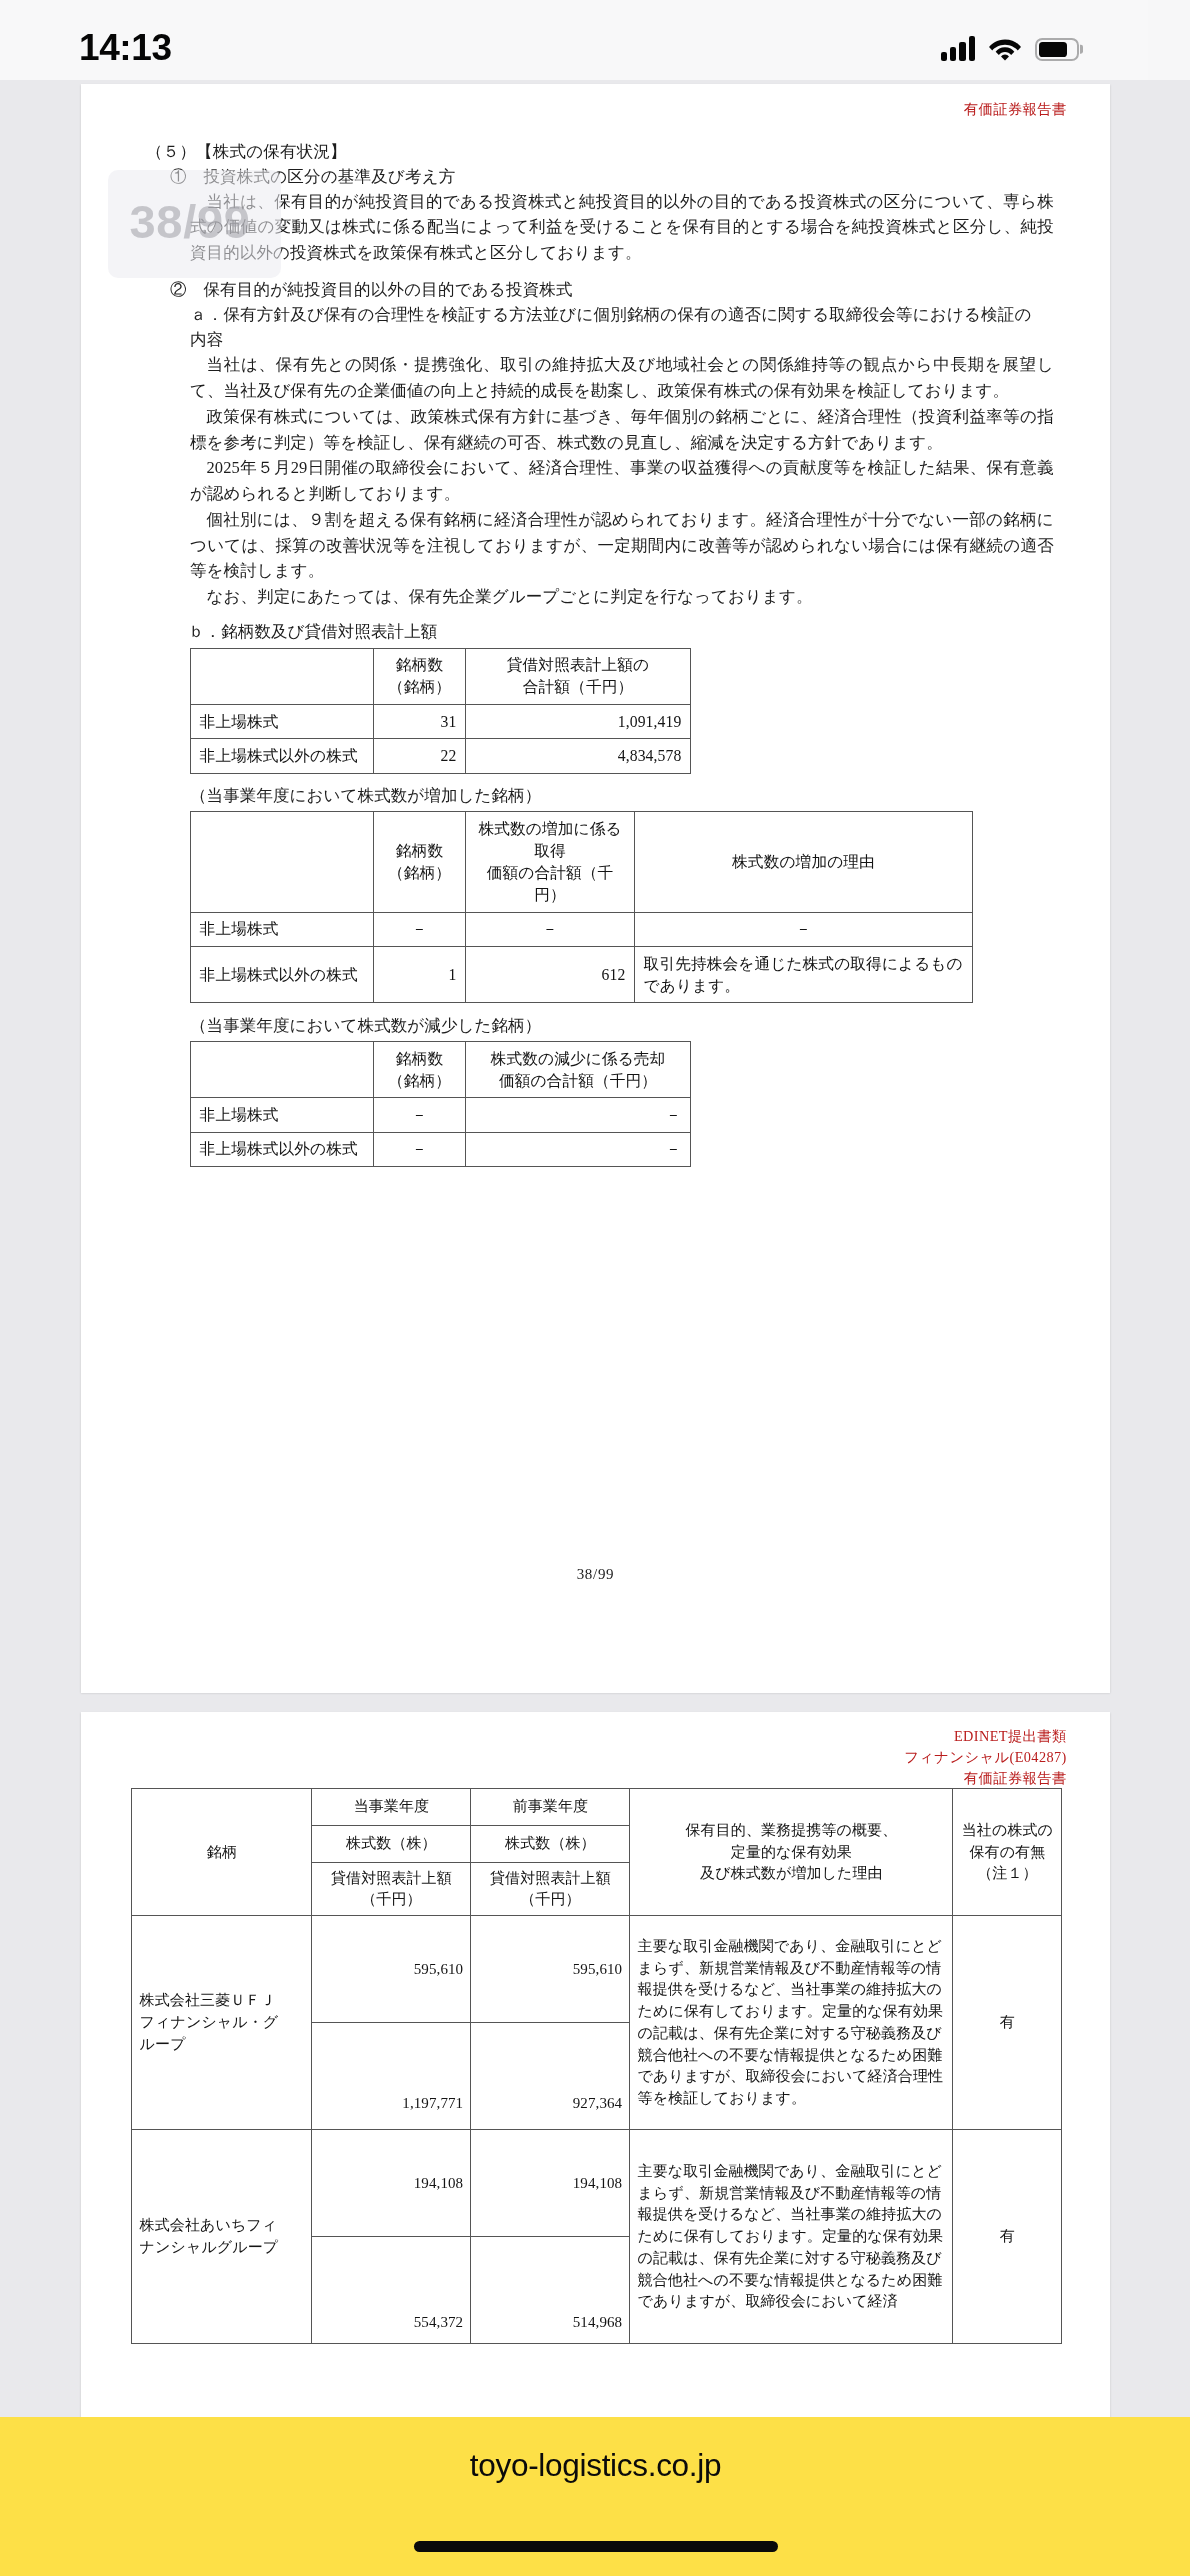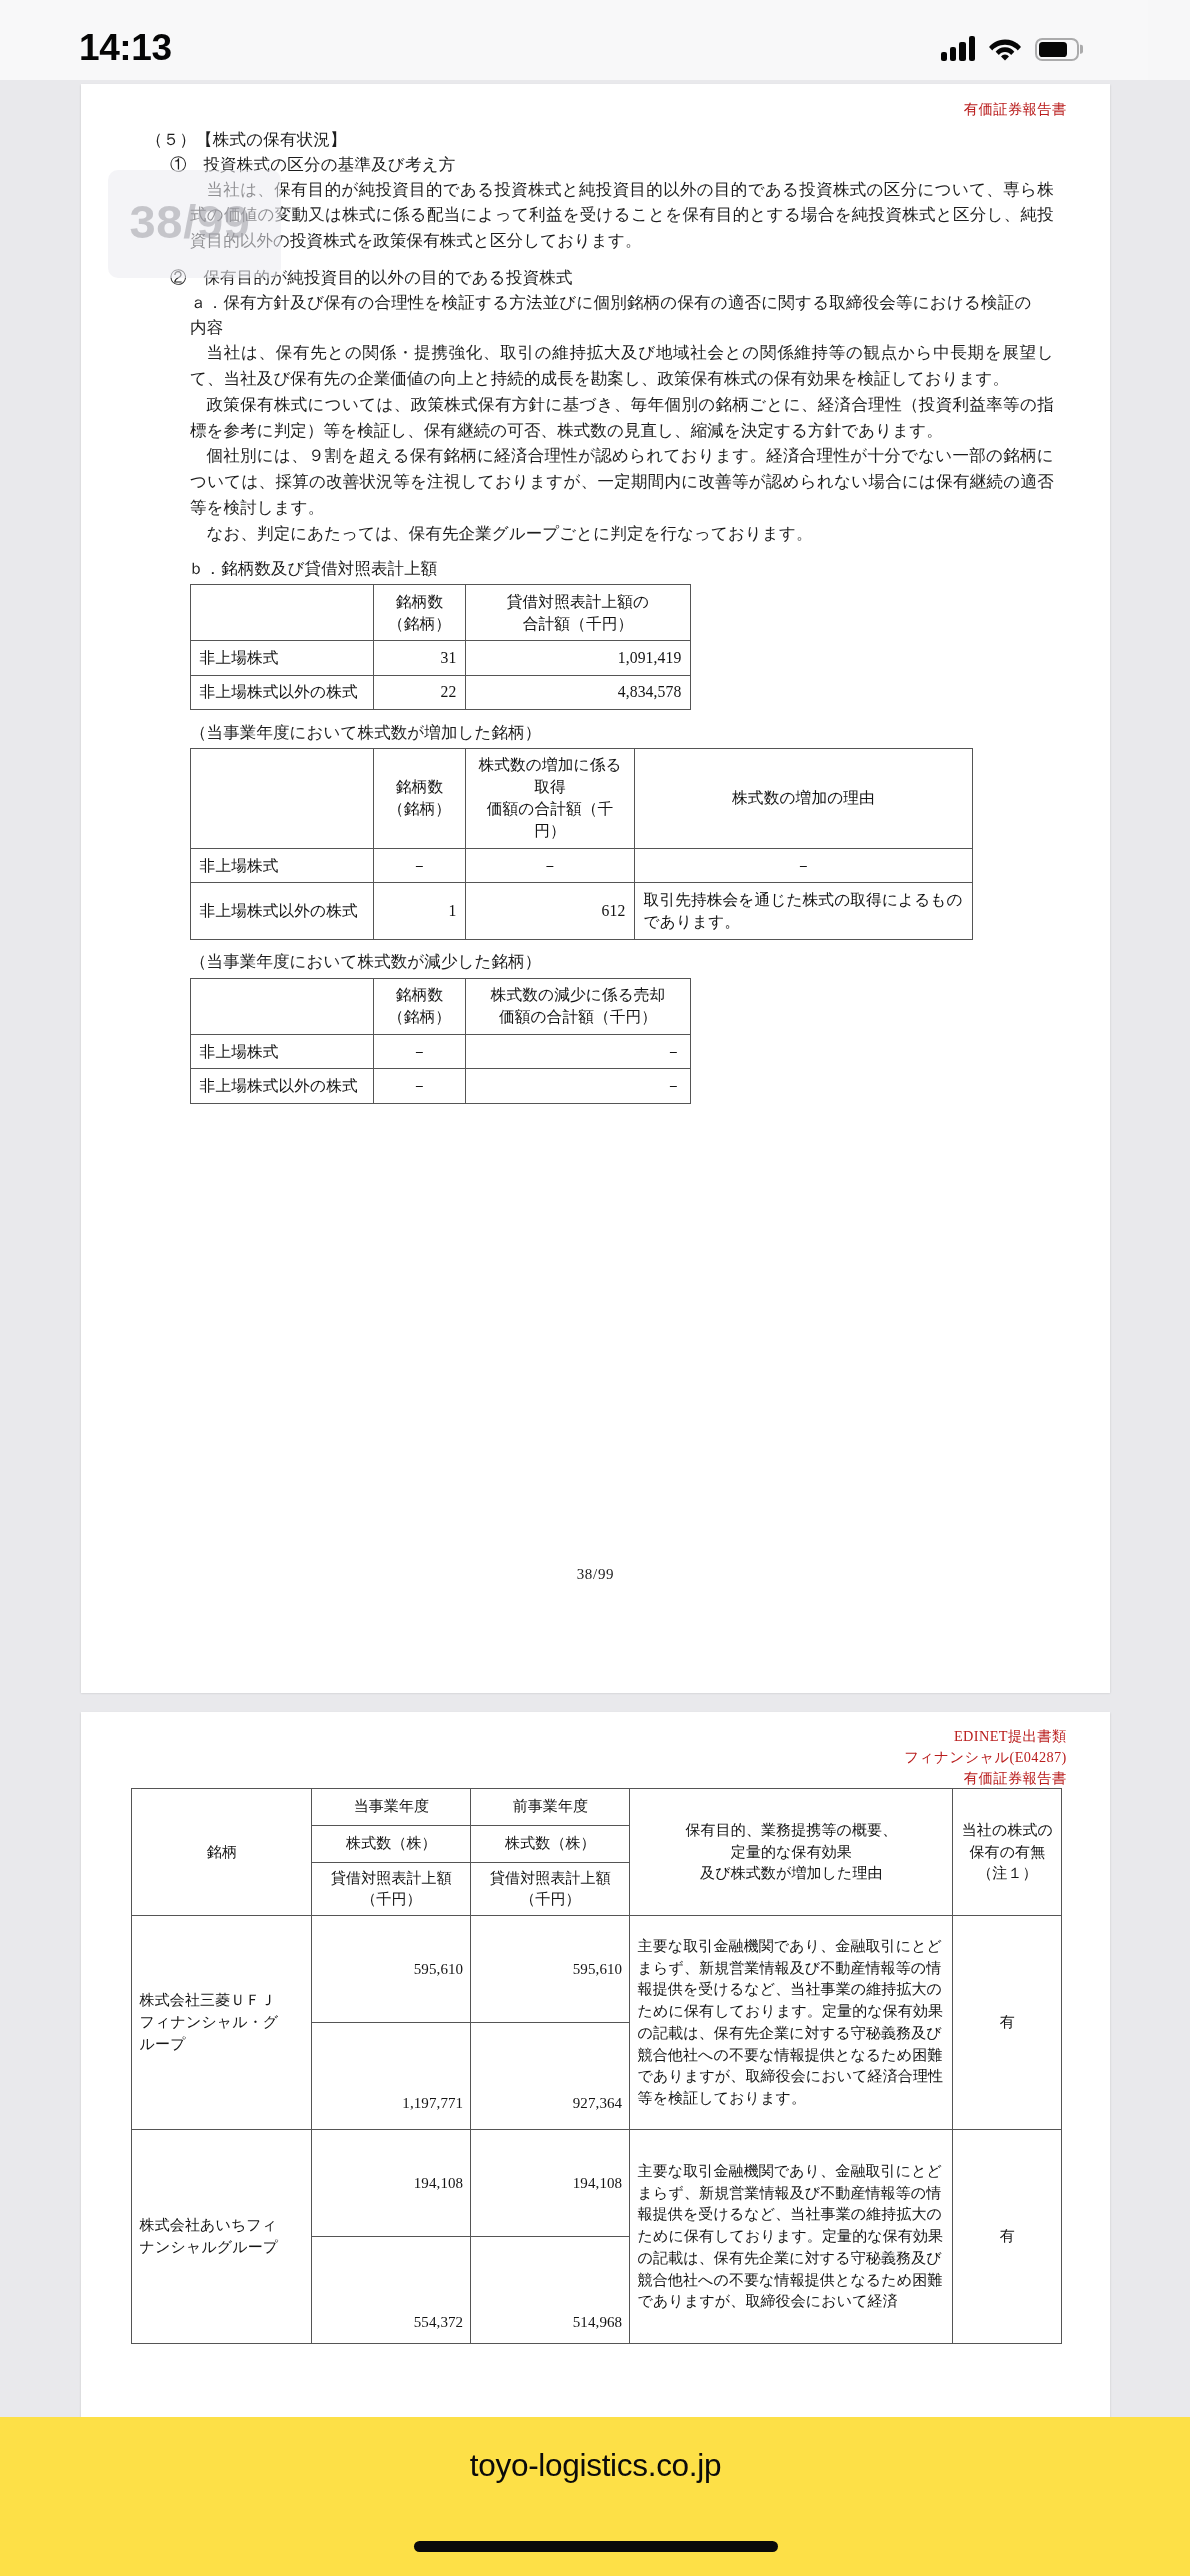--- a/index.html
+++ b/index.html
@@ -106,21 +106,21 @@
     color: #b91c1c;
     line-height: 1.45;
     padding-top: 14.3px;
     padding-right: 4.3px;
     letter-spacing: 0.4px;
   }
   .doc-header div { white-space: nowrap; }
 
   .body-col { padding-left: 26px; padding-right: 7.2px; padding-top: 7.2px; }
 
-  .lvl1 { font-size: 16.5px; color: #1d1d1d; line-height: 1.52; letter-spacing: 0.2px; }
+  .lvl1 { font-size: 16.5px; color: #1d1d1d; line-height: 1.52; letter-spacing: 0.2px; margin-top: 12px; }
   .lvl2 { font-size: 16.5px; color: #1d1d1d; line-height: 1.52; padding-left: 24px; letter-spacing: 0.2px; }
   .lvl3 { font-size: 16.5px; color: #1d1d1d; line-height: 1.52; padding-left: 44px; letter-spacing: 0.2px; }
   .para {
     font-size: 16.5px; color: #1d1d1d;
     line-height: 1.56;
     padding-left: 44px;
     text-indent: 16.5px;
     letter-spacing: 0.1px;
     text-align: justify;
     padding-right: 10px;
@@ -299,20 +299,21 @@
         <div class="body-col">
           <div class="lvl1">（５）【株式の保有状況】</div>
           <div class="lvl2">①　投資株式の区分の基準及び考え方</div>
           <div class="para">当社は、保有目的が純投資目的である投資株式と純投資目的以外の目的である投資株式の区分について、専ら株式の価値の変動又は株式に係る配当によって利益を受けることを保有目的とする場合を純投資株式と区分し、純投資目的以外の投資株式を政策保有株式と区分しております。</div>
           <div class="gap"></div>
           <div class="lvl2">②　保有目的が純投資目的以外の目的である投資株式</div>
           <div class="lvl3">ａ．保有方針及び保有の合理性を検証する方法並びに個別銘柄の保有の適否に関する取締役会等における検証の</div>
           <div class="lvl3">内容</div>
           <div class="para">当社は、保有先との関係・提携強化、取引の維持拡大及び地域社会との関係維持等の観点から中長期を展望して、当社及び保有先の企業価値の向上と持続的成長を勘案し、政策保有株式の保有効果を検証しております。</div>
           <div class="para">政策保有株式については、政策株式保有方針に基づき、毎年個別の銘柄ごとに、経済合理性（投資利益率等の指標を参考に判定）等を検証し、保有継続の可否、株式数の見直し、縮減を決定する方針であります。</div>
+          <div class="para">2025年５月29日開催の取締役会において、経済合理性、事業の収益獲得への貢献度等を検証した結果、保有意義が認められると判断しております。</div>
           <div class="para">個社別には、９割を超える保有銘柄に経済合理性が認められております。経済合理性が十分でない一部の銘柄については、採算の改善状況等を注視しておりますが、一定期間内に改善等が認められない場合には保有継続の適否等を検討します。</div>
           <div class="para">なお、判定にあたっては、保有先企業グループごとに判定を行なっております。</div>
           <div class="gap"></div>
 
           <div class="tbl-cap b">ｂ．銘柄数及び貸借対照表計上額</div>
           <table class="doc t1">
             <colgroup>
                 <col class="c0">
                 <col class="c1">
                 <col class="c2">

